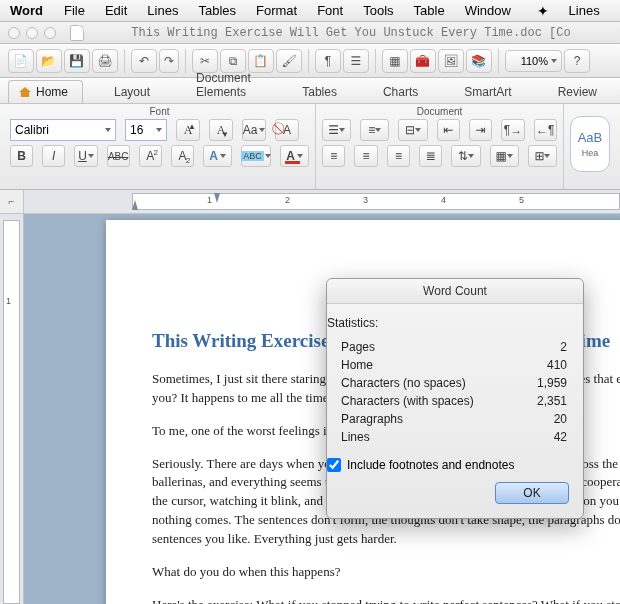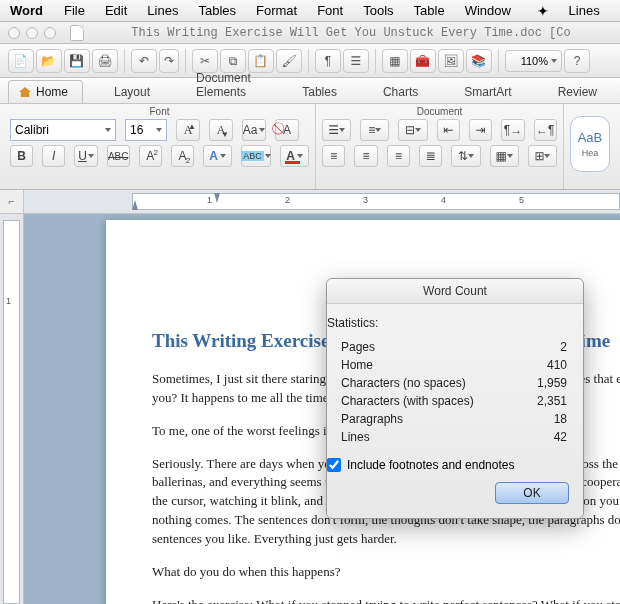--- a/index.html
+++ b/index.html
@@ -277,21 +277,21 @@
       <div class="statrow">
           <span>Characters (no spaces)</span>
           <span class="v">1,959</span>
         </div>
       <div class="statrow">
           <span>Characters (with spaces)</span>
           <span class="v">2,351</span>
         </div>
       <div class="statrow">
           <span>Paragraphs</span>
-          <span class="v">18</span>
+          <span class="v">20</span>
         </div>
       <div class="statrow">
           <span>Lines</span>
           <span class="v">42</span>
         </div>
     </div>
     <div class="chkrow">
       <input type="checkbox" checked="" style="">
       <span>Include footnotes and endnotes</span>
     </div>

